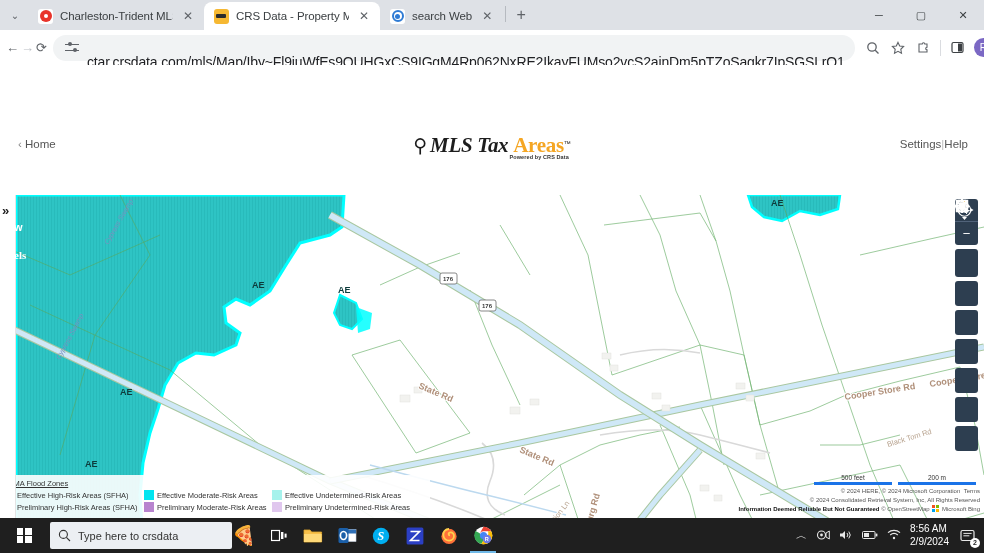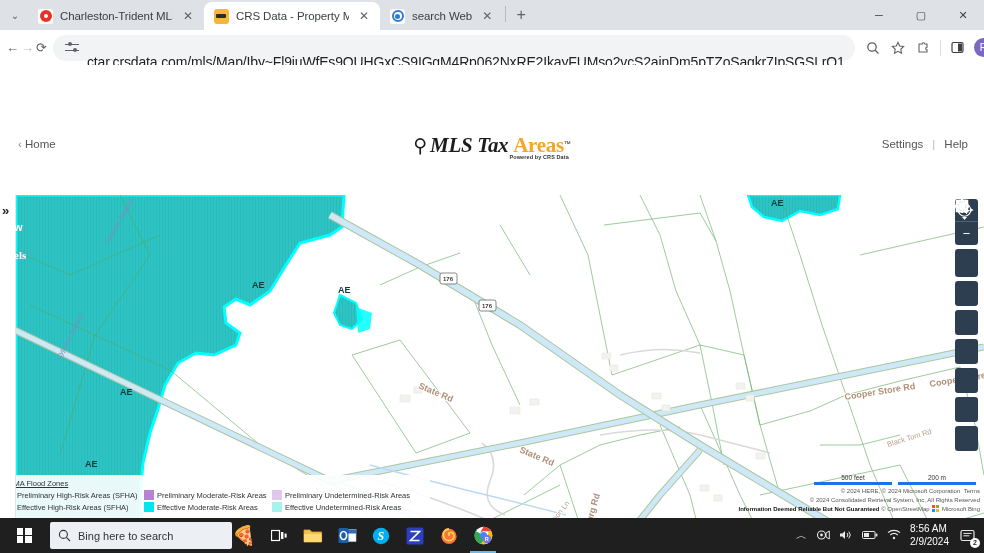--- a/index.html
+++ b/index.html
@@ -74,21 +74,21 @@
 
   .appheader { height: 65px; position:relative; background:#fff; }
   .home-link { position:absolute; left:18px; top:73px; font-size:11.5px; color:#555; cursor:pointer; }
   .home-link::before { content:"‹ "; color:#888; }
   .logo { position:absolute; left:50%; transform:translateX(-50%); top:70px; display:flex; align-items:flex-start; }
   .logo .pin { font-size: 19px; color:#1a1a1a; margin-right:3px; line-height:1; position:relative; top:1px;}
   .logo .lt { font-family:"Liberation Serif", serif; font-weight:bold; font-size:21px; color:#1d1d1d; line-height:1; letter-spacing:-0.3px;font-style:italic;}
   .logo .ly { font-family:"Liberation Serif", serif; font-weight:bold; font-size:21px; color:#f5a623; line-height:1; letter-spacing:-0.3px;}
   .logo .tm { font-size:7px; color:#1d1d1d; vertical-align:super; }
   .logo .powered { position:absolute; right:2px; top:19px; font-size:5.5px; font-weight:bold; color:#333; letter-spacing:0.1px; white-space:nowrap;}
-  .hdr-right { position:absolute; right:16px; top:73px; font-size:11.5px; color:#555; display:flex; gap:9px; }
+  .hdr-right { position:absolute; right:16px; top:73px; font-size:11.5px; color:#555; display:flex; }
   .hdr-right span { cursor:pointer; }
   .hdr-right .sep { color:#bbb; cursor:default; }
 
   .navtabs { position:absolute; top:104px; left:0; right:0; display:flex; justify-content:center; gap:26px; }
   .navtabs .nt { font-size:12.5px; color:#333; cursor:pointer; padding-bottom:4px; }
 
   
   .map { position:absolute; left:0; right:0; top:130px; bottom:0; background:#fefefe; overflow:hidden; }
   .map svg { position:absolute; left:0; top:0; }
 
@@ -510,44 +510,44 @@
             <rect x="1.2" y="4.4" width="11.6" height="5" rx="1" fill="none" stroke="#fff" stroke-width="1.3"></rect>
             <rect x="3.4" y="9.4" width="7.2" height="3.4" fill="none" stroke="#fff" stroke-width="1.2"></rect>
           </svg>
         </div>
       </div>
 
       <div class="legend">
         <span class="lt">FEMA Flood Zones</span>
         <div class="row">
           <span class="cell c1">
+            <i class="sw" style="background:#159b9b"></i>
+            <span>Effective High-Risk Areas (SFHA)</span>
+          </span>
+          <span class="cell c2">
+            <i class="sw" style="background:#00e5f0"></i>
+            <span>Effective Moderate-Risk Areas</span>
+          </span>
+          <span class="cell">
+            <i class="sw" style="background:#a6f2ec"></i>
+            <span>Effective Undetermined-Risk Areas</span>
+          </span>
+        </div>
+        <div class="row">
+          <span class="cell c1">
             <i class="sw" style="background:#6b2a7d"></i>
             <span>Preliminary High-Risk Areas (SFHA)</span>
           </span>
           <span class="cell c2">
             <i class="sw" style="background:#b884cf"></i>
             <span>Preliminary Moderate-Risk Areas</span>
           </span>
           <span class="cell">
             <i class="sw" style="background:#e0c7ee"></i>
             <span>Preliminary Undetermined-Risk Areas</span>
-          </span>
-        </div>
-        <div class="row">
-          <span class="cell c1">
-            <i class="sw" style="background:#159b9b"></i>
-            <span>Effective High-Risk Areas (SFHA)</span>
-          </span>
-          <span class="cell c2">
-            <i class="sw" style="background:#00e5f0"></i>
-            <span>Effective Moderate-Risk Areas</span>
-          </span>
-          <span class="cell">
-            <i class="sw" style="background:#a6f2ec"></i>
-            <span>Effective Undetermined-Risk Areas</span>
           </span>
         </div>
       </div>
 
       <div class="scalebar">
         <div class="sb sb1">
           <span class="lbl">500 feet</span>
           <span class="bar"></span>
         </div>
         <div class="sb sb2">
@@ -588,21 +588,21 @@
           <i></i>
           <i></i>
         </span>
     </div>
 
     <div class="searchbox">
       <svg width="13" height="13" viewBox="0 0 13 13">
         <circle cx="5.4" cy="5.4" r="4" fill="none" stroke="#333" stroke-width="1.1"></circle>
         <line x1="8.4" y1="8.4" x2="12" y2="12" stroke="#333" stroke-width="1.1"></line>
       </svg>
-      <span class="st">Bing here to search</span>
+      <span class="st">Type here to crsdata</span>
       <span class="pizza">🍕</span>
     </div>
 
     <div class="tb-icon taskview">
       <svg width="17" height="15" viewBox="0 0 17 15">
         <rect x="0.5" y="2.5" width="8" height="10" fill="none" stroke="#fff" stroke-width="1.2"></rect>
         <rect x="10" y="4" width="2.4" height="7" fill="#fff"></rect>
         <rect x="13.6" y="5.6" width="2" height="4" fill="#fff"></rect>
       </svg>
     </div>

